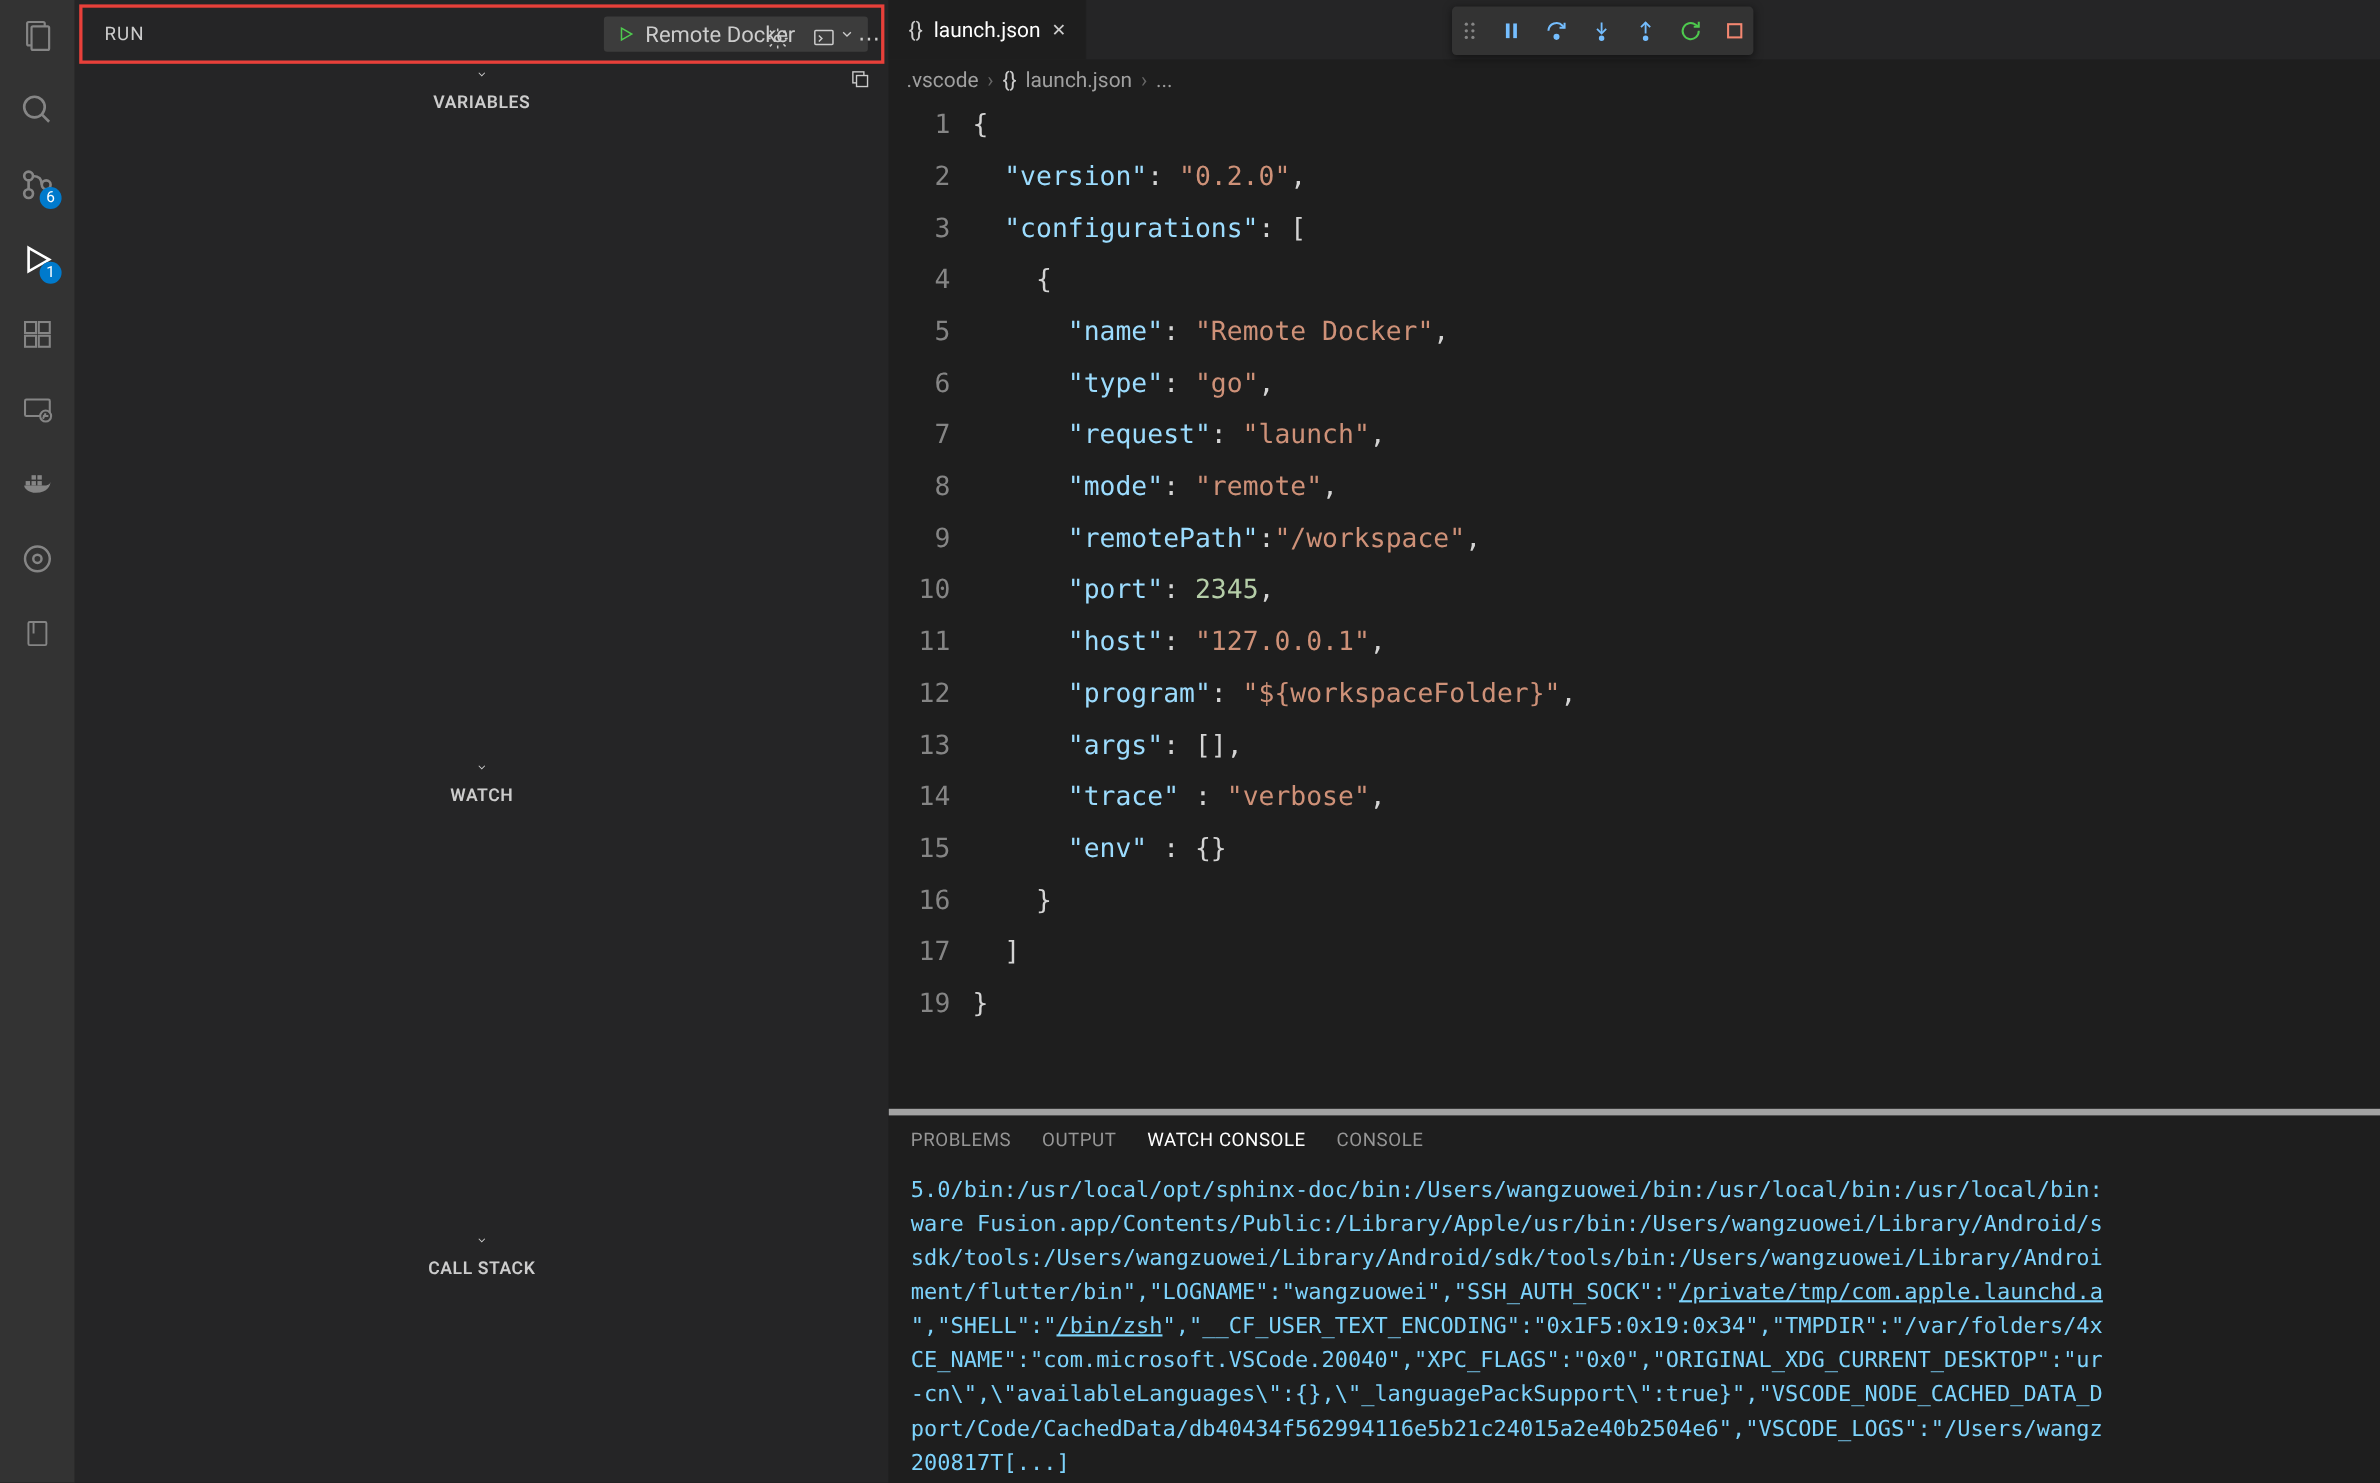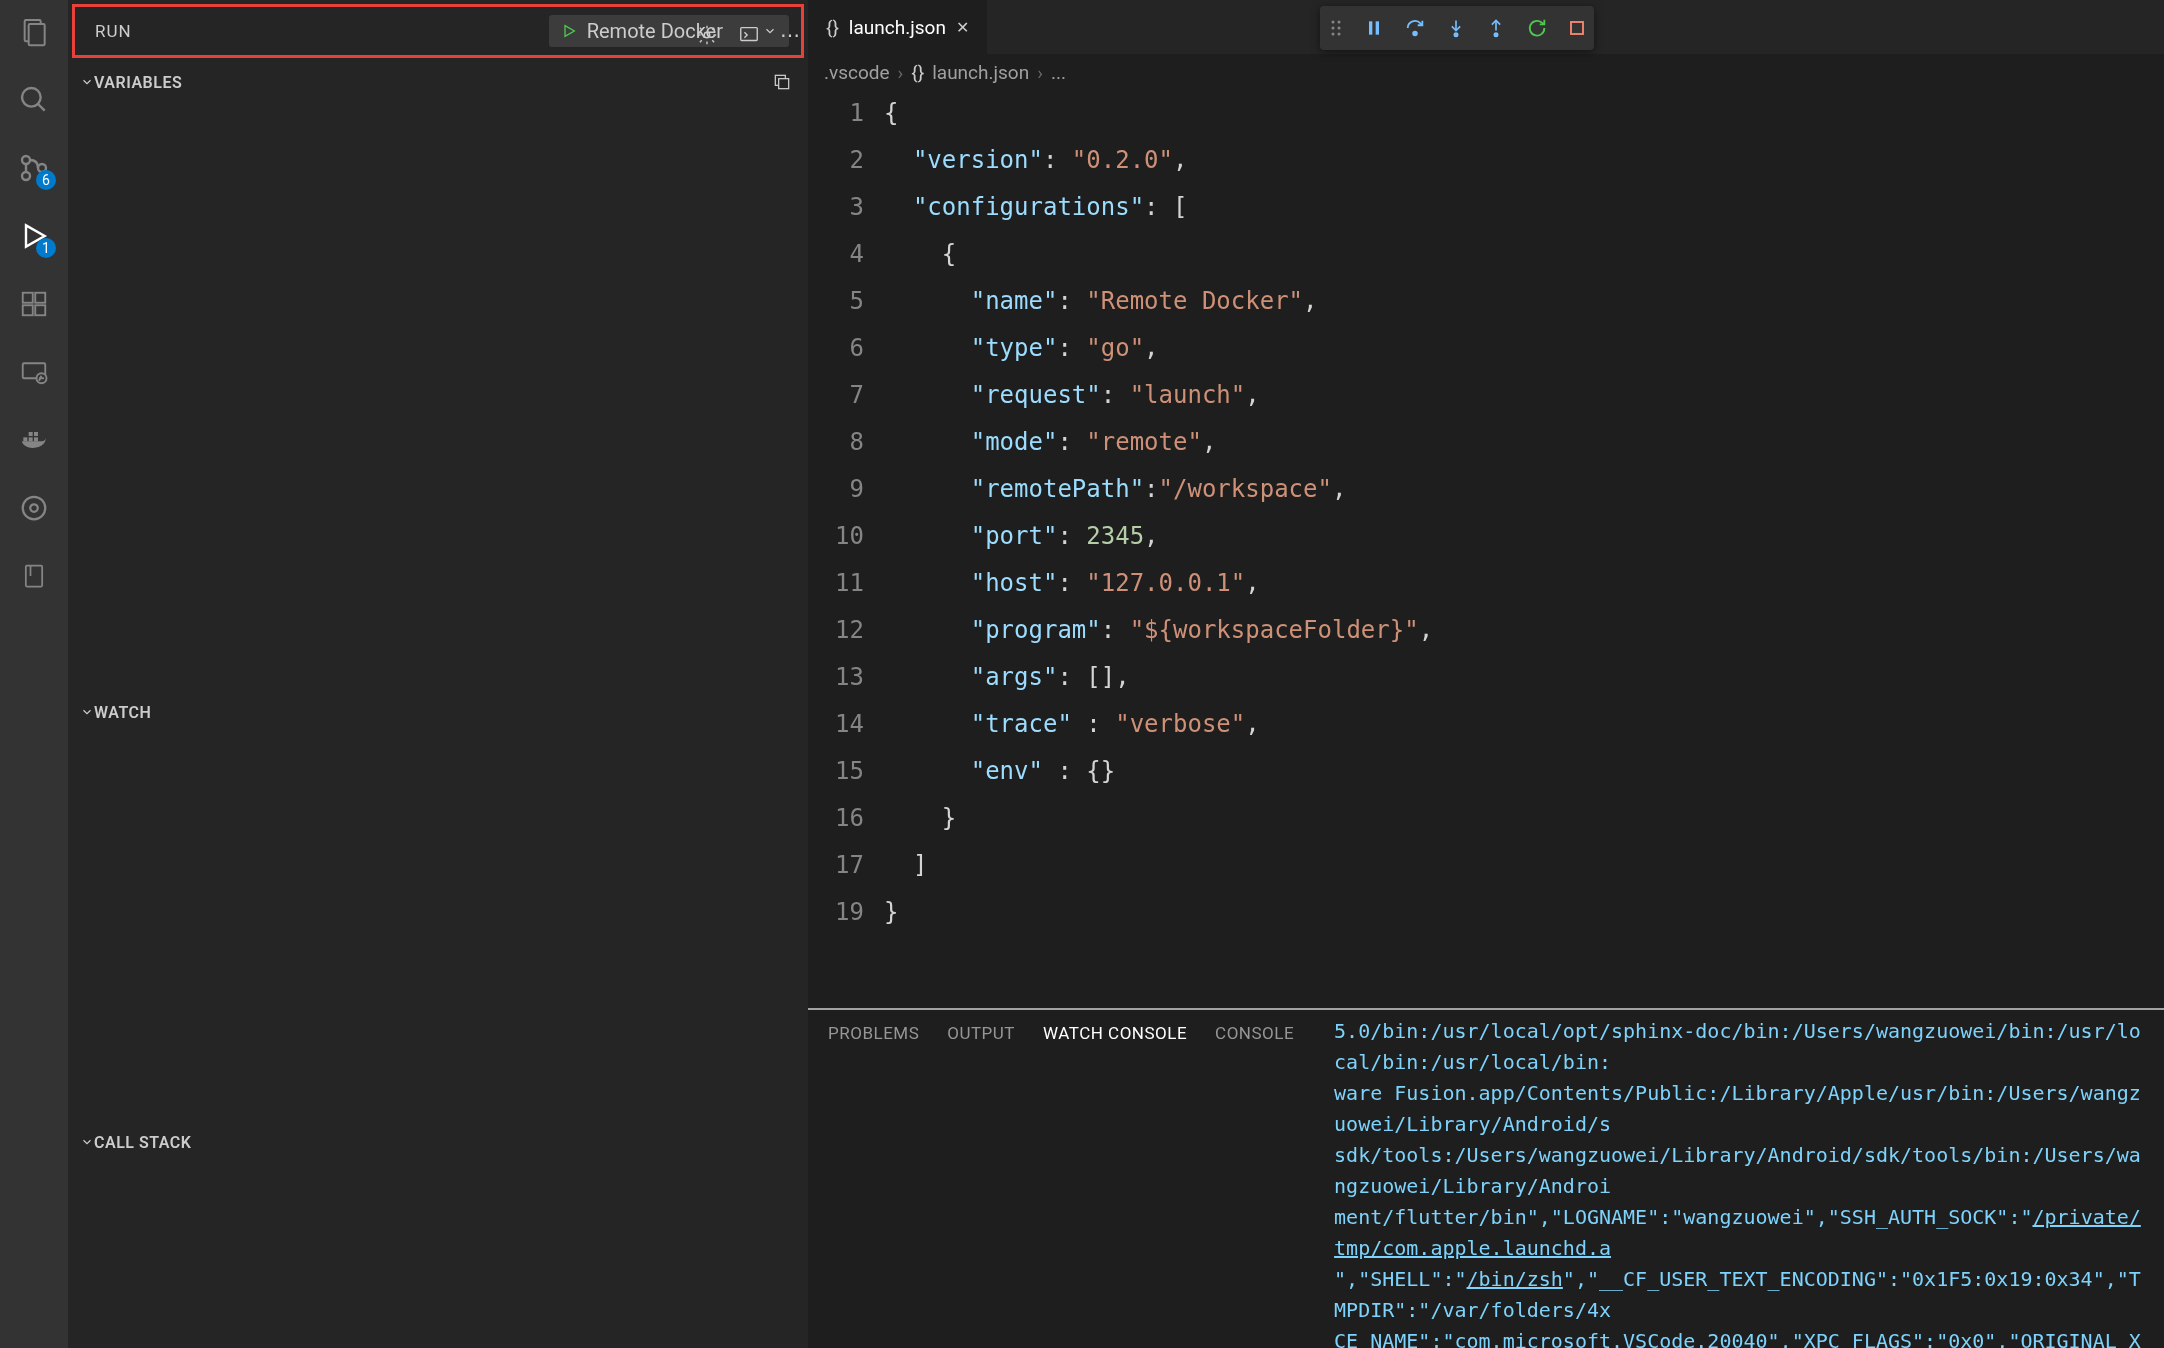--- a/index.html
+++ b/index.html
@@ -95,21 +95,22 @@
 .section-header {
   height: 40px;
   display: flex;
   align-items: center;
   padding: 0 12px;
   font-size: 16px;
   font-weight: 600;
   letter-spacing: 0.5px;
   color: #cccccc;
   cursor: pointer;
-  gap: 0;
+  gap: 10px;
+  flex-direction: column;
 }
 .section-header.variables { position: relative; }
 .collapse-all-icon {
   position: absolute;
   right: 16px;
   color: #cccccc;
 }
 .section-body { flex: 1; }
 .section-variables { height: 630px; }
 .section-watch { height: 430px; }
@@ -179,23 +180,23 @@
 }
 .code-lines { flex: 1; white-space: pre; color: #d4d4d4; }
 .tok-brace { color: #d4d4d4; }
 .tok-key { color: #9cdcfe; }
 .tok-string { color: #ce9178; }
 .tok-num { color: #b5cea8; }
 .tok-punct { color: #d4d4d4; }
 .panel {
   height: 340px;
   background: #1e1e1e;
-  border-top: 2px solid #a3a3a3;
-  display: flex;
-  flex-direction: row;
+  border-top: 6px solid #a3a3a3;
+  display: flex;
+  flex-direction: column;
 }
 .panel-tabs {
   height: 46px;
   display: flex;
   align-items: center;
   gap: 28px;
   padding: 0 20px;
   font-size: 17px;
 }
 .panel-tab { color: #969696; cursor: pointer; letter-spacing: 0.5px; }

